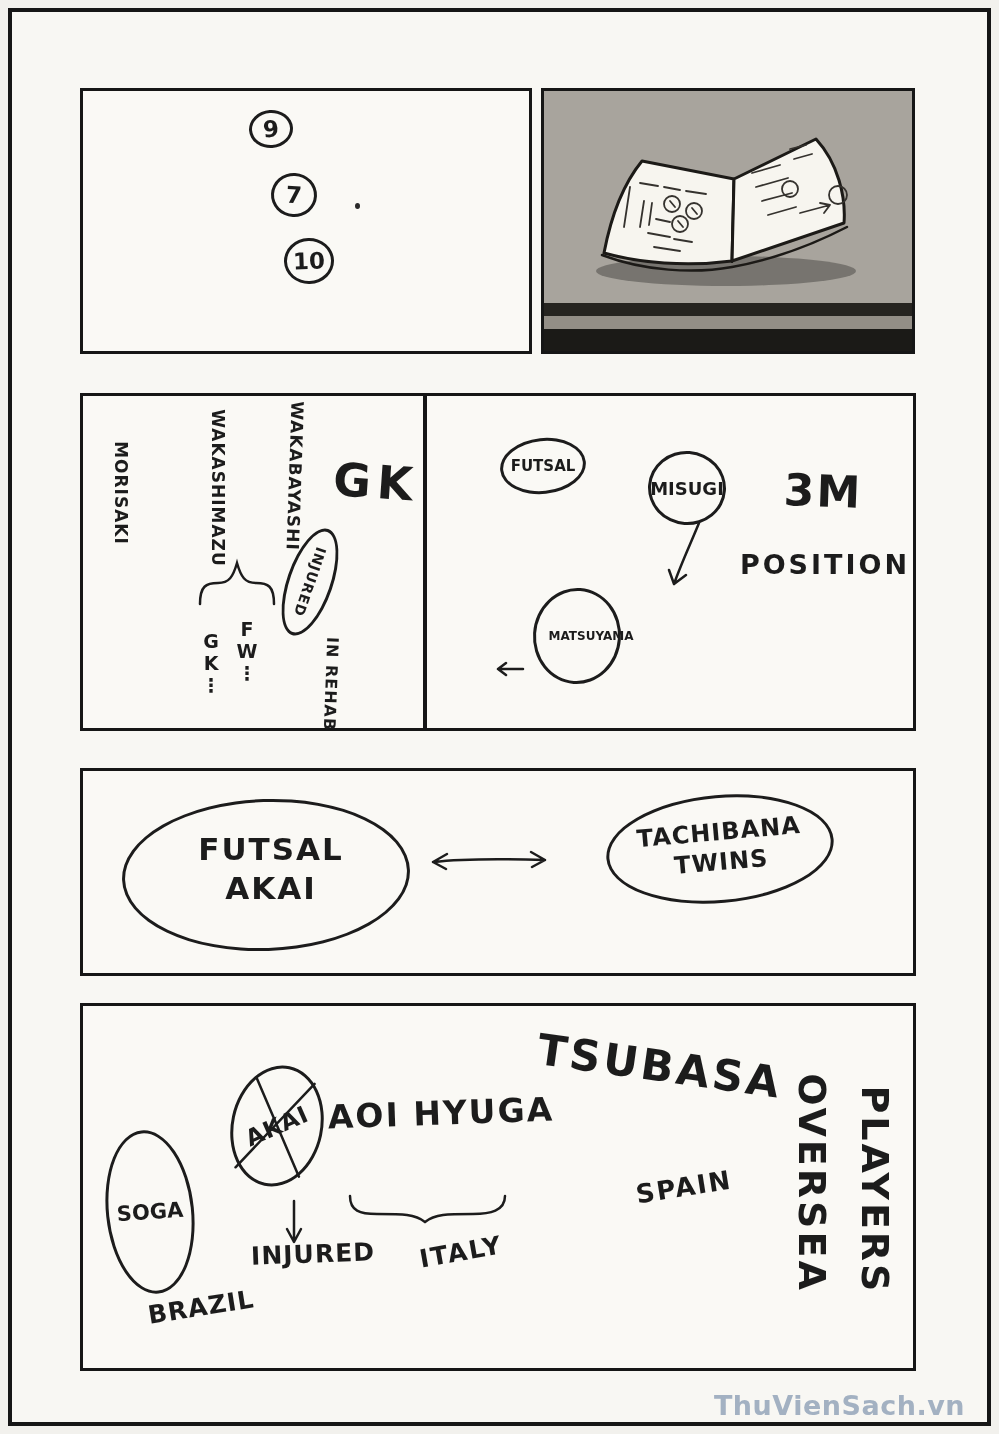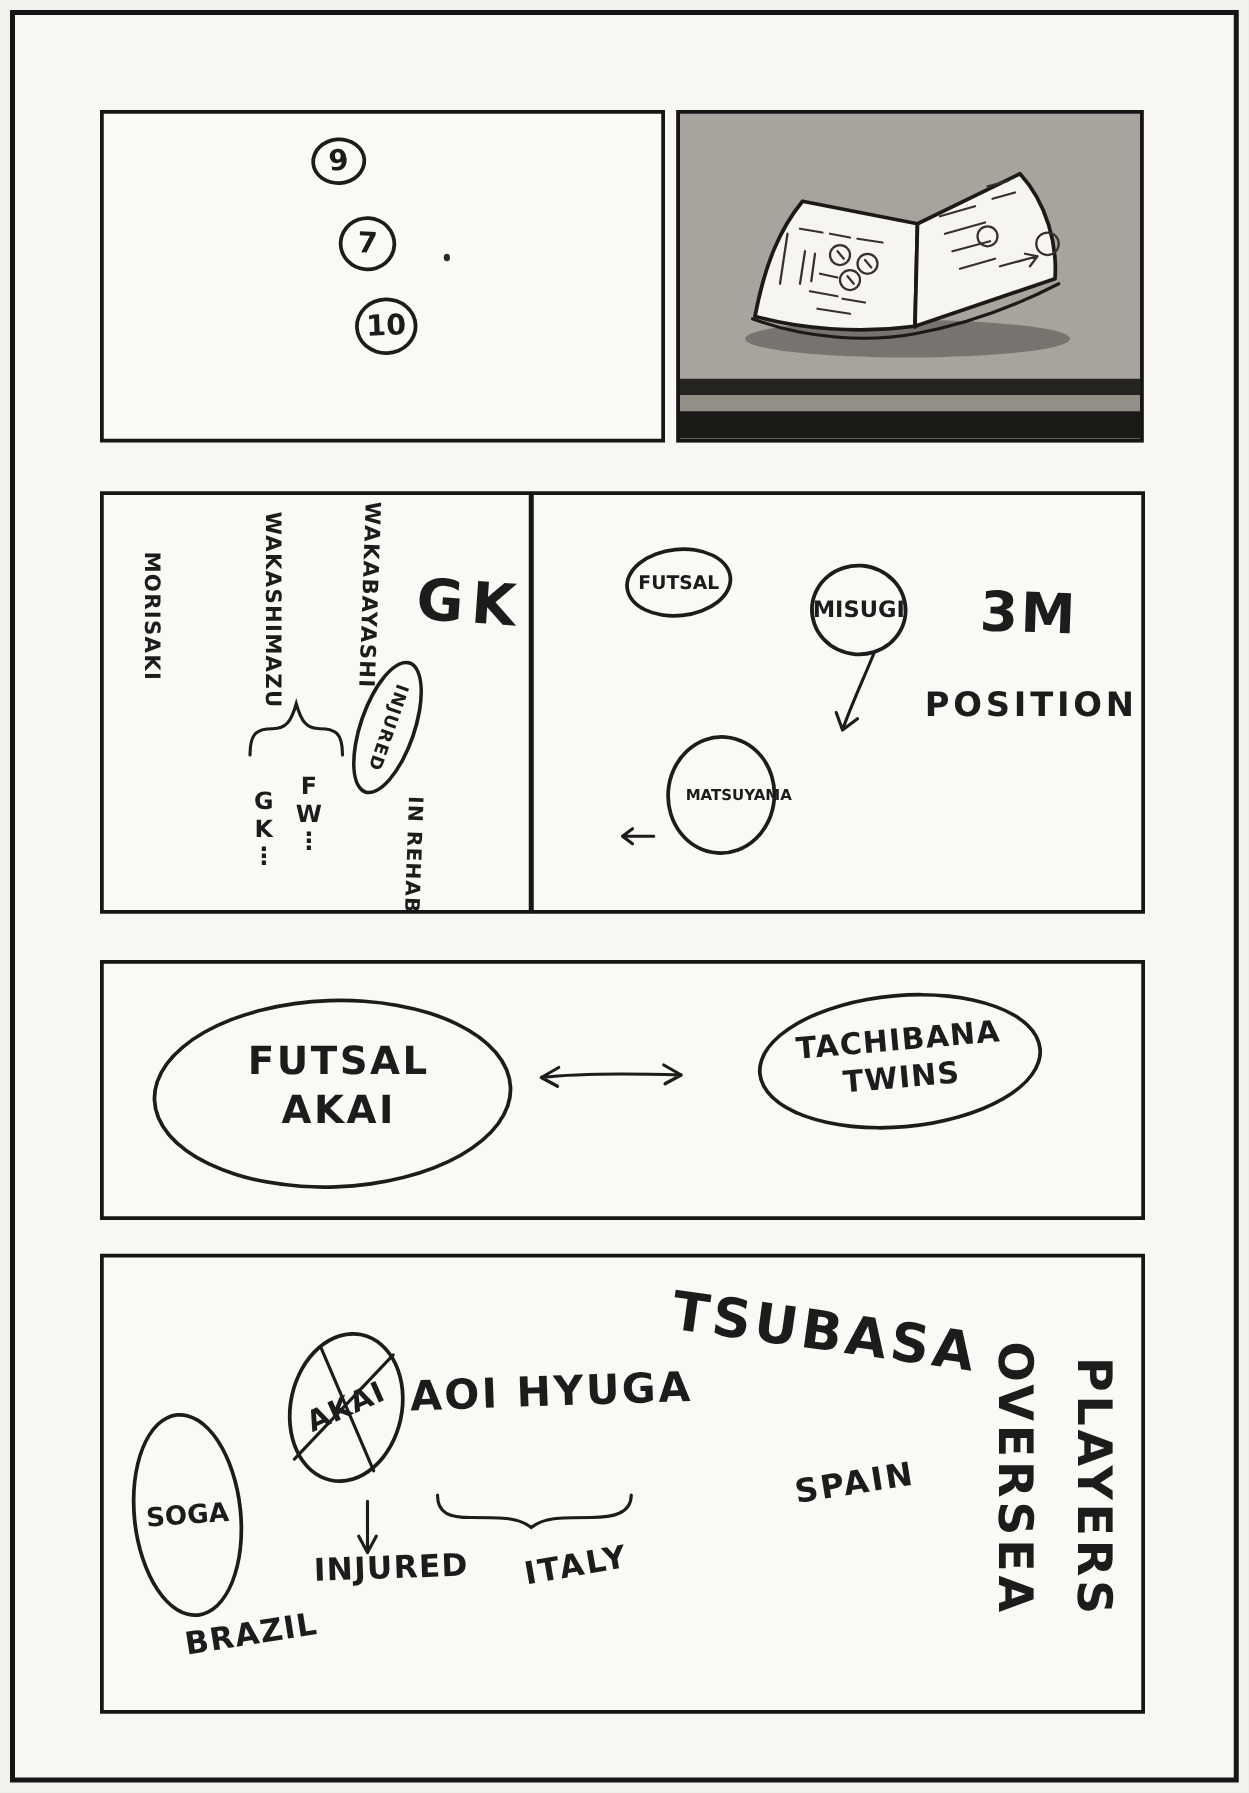--- a/index.html
+++ b/index.html
@@ -224,13 +224,14 @@
     </svg>
     <div class="txt italy">ITALY</div>
     <div class="oval soga-oval"></div>
     <div class="txt soga-label">SOGA</div>
     <div class="txt brazil">BRAZIL</div>
     <div class="txt spain">SPAIN</div>
     <div class="txt oversea-v">OVERSEA</div>
     <div class="txt players-v">PLAYERS</div>
   </div>
 
+  <div class="watermark">ThuVienSach.vn</div>
 </div>
 
 </body></html>

